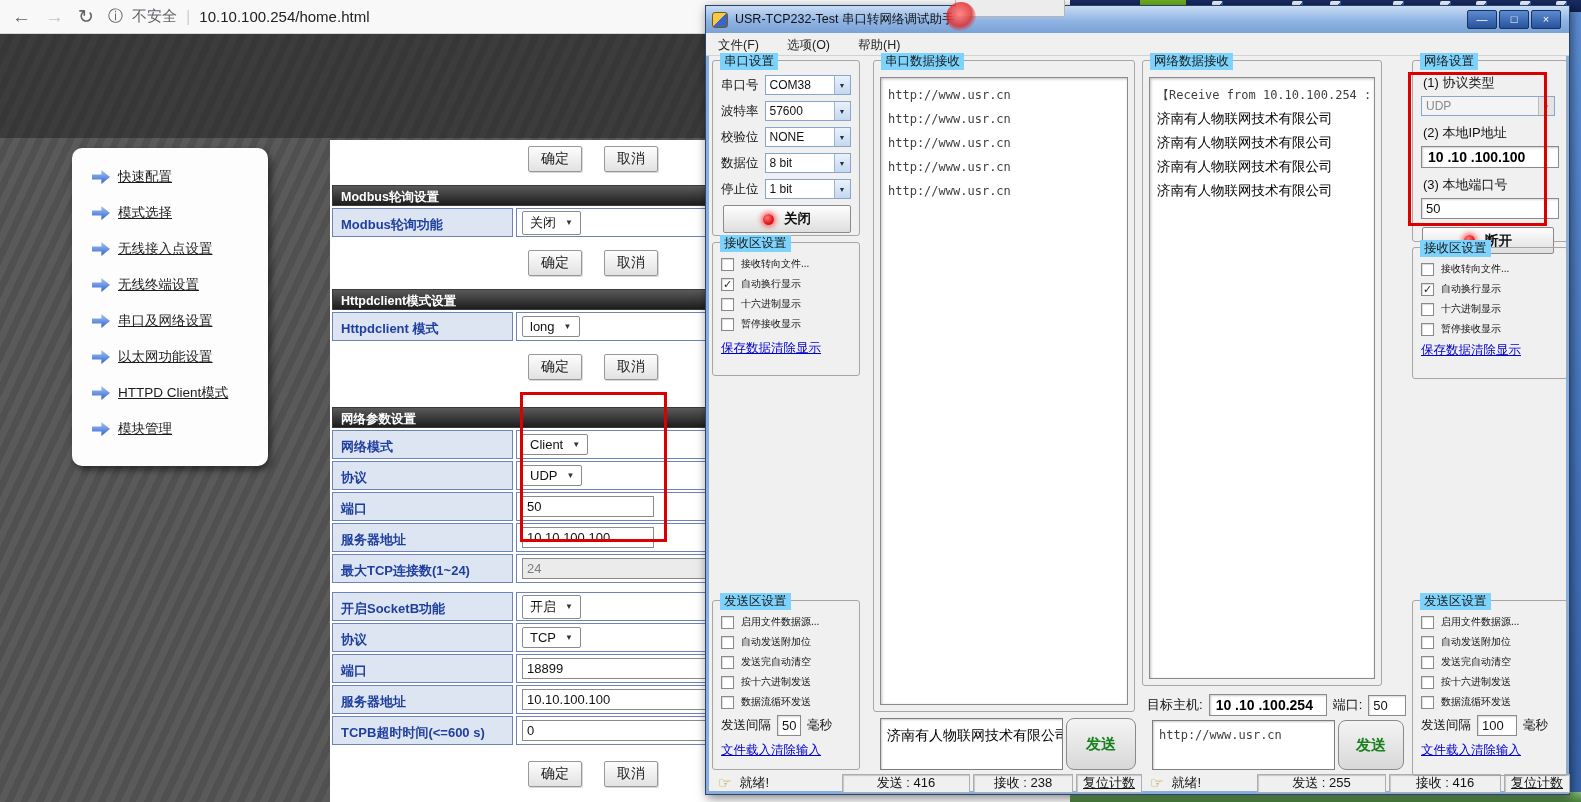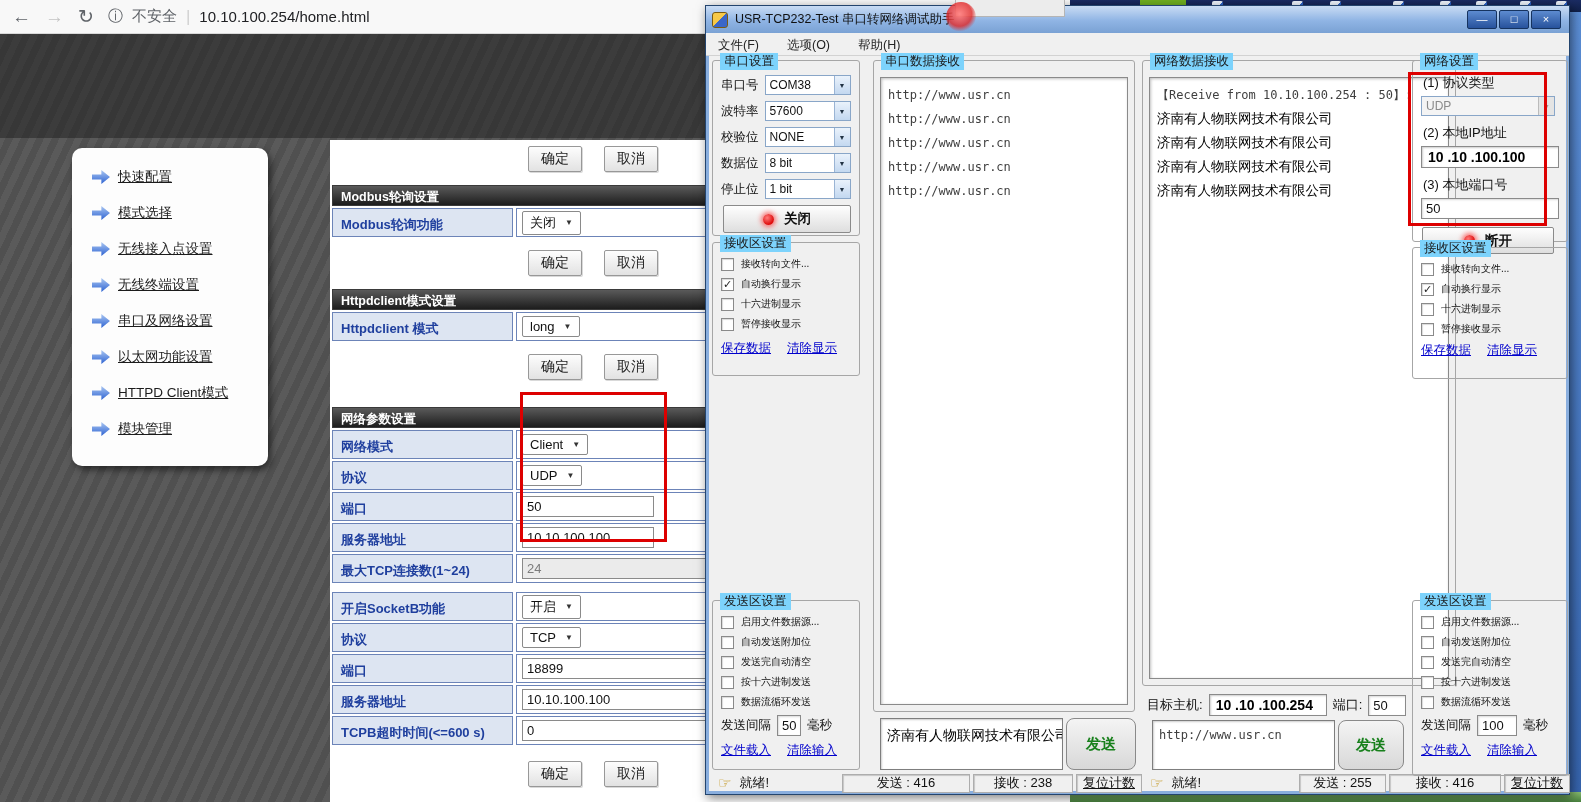--- a/index.html
+++ b/index.html
@@ -67,21 +67,21 @@
   .combo .dd { width:16px; height:18px; background:linear-gradient(#eaf2fb,#c3d8f0); border-left:1px solid #9ab4d4; font-size:7px; color:#234; display:flex; align-items:center; justify-content:center; }
   .combo.dis { background:#f4f4f4; color:#8a8a8a; }
   .combo.dis .dd { background:#e4e4e4; border-left-color:#bbb; color:#999; }
 
   .ledbtn { display:flex; align-items:center; justify-content:center; gap:10px; background:linear-gradient(#fefefe,#dedede); border:1px solid #8a8a8a; border-radius:2px; font-weight:bold; font-size:13.5px; color:#111; cursor:pointer; font-family:inherit; }
   .led { width:11px; height:11px; border-radius:50%; background:radial-gradient(circle at 38% 35%, #ff7a7a, #e01010 65%); box-shadow:0 0 5px 2px rgba(255,40,40,.65); }
 
   .cbrow { display:flex; align-items:center; gap:7px; margin-bottom:6px; cursor:pointer; }
   .cb { width:13px; height:13px; flex:0 0 13px; border:1px solid #8a8a8a; background:#fff; font-size:11px; line-height:11px; text-align:center; color:#222; box-shadow:inset 1px 1px 1px rgba(0,0,0,.15); }
   .cblabel { font-size:10px; color:#111; white-space:nowrap; }
-  .linkrow { display:flex; gap:16px; margin-top:9px; }
+  .linkrow { display:flex; margin-top:9px; }
   a.lnk { color:#0000cc; font-size:12.5px; text-decoration:underline; cursor:pointer; white-space:nowrap; }
 
   .rxbox { position:absolute; left:6px; right:6px; top:16px; bottom:6px; background:#fff; border:1px solid #8a8a8a; box-shadow:inset 1px 1px 3px rgba(0,0,0,.25); padding:5px 7px; overflow:hidden; }
   .mono { font-family:"DejaVu Sans Mono","Liberation Mono",monospace; font-size:12px; line-height:24px; color:#404040; white-space:nowrap; }
   .cnline { font-size:13.5px; line-height:24px; color:#000; white-space:nowrap; }
 
   .txbox { position:absolute; background:#fff; border:1px solid #7e7e7e; box-shadow:inset 1px 1px 2px rgba(0,0,0,.2); padding:4px 6px; overflow:hidden; }
   .sendbtn { position:absolute; background:linear-gradient(#f4f4f4,#d8d8d8); border:1px solid #8a8a8a; border-radius:8px; color:#18801c; font-weight:bold; font-size:15px; cursor:pointer; font-family:inherit; }
 
   .statusbar { position:absolute; height:20px; display:flex; align-items:center; gap:3px; }
@@ -432,21 +432,21 @@
     <div class="statusbar" style="left:4px;top:767px;width:432px">
       <span class="stat-ready">
         <span class="hand">☞</span>
         <span>就绪!</span>
       </span>
       <span class="statbox" style="width:128px">发送 : 416</span>
       <span class="statbox" style="width:100px">接收 : 238</span>
       <span class="statbox reset-link" style="width:66px">复位计数</span>
     </div>
 
-    <div class="grp" style="left:436px;top:54px;width:314px;height:626px;padding:8px">
+    <div class="grp" style="left:436px;top:54px;width:240px;height:626px;padding:8px">
       <span class="grp-t">网络数据接收</span>
       <div class="rxbox">
         <div class="mono">【Receive from 10.10.100.254 : 50】:</div>
         <div class="cnline">济南有人物联网技术有限公司</div>
         <div class="cnline">济南有人物联网技术有限公司</div>
         <div class="cnline">济南有人物联网技术有限公司</div>
         <div class="cnline">济南有人物联网技术有限公司</div>
       </div>
     </div>
 
@@ -460,21 +460,21 @@
     <div class="txbox" style="left:446px;top:714px;width:183px;height:50px">
       <span class="mono" style="line-height:16px">http://www.usr.cn</span>
     </div>
     <button class="sendbtn" style="left:632px;top:714px;width:66px;height:50px">发送</button>
 
     <div class="statusbar" style="left:436px;top:767px;width:428px">
       <span class="stat-ready">
         <span class="hand">☞</span>
         <span>就绪!</span>
       </span>
-      <span class="statbox" style="width:87px">发送 : 255</span>
+      <span class="statbox" style="width:129px">发送 : 255</span>
       <span class="statbox" style="width:112px">接收 : 416</span>
       <span class="statbox reset-link" style="width:66px">复位计数</span>
     </div>
 
     <div class="grp" style="left:706px;top:54px;width:156px;height:182px;padding:10px 8px 4px">
       <span class="grp-t">网络设置</span>
       <div class="netlbl">(1) 协议类型</div>
       <span class="combo dis" style="width:134px">
         <span>UDP</span>
         <span class="dd">▼</span>

